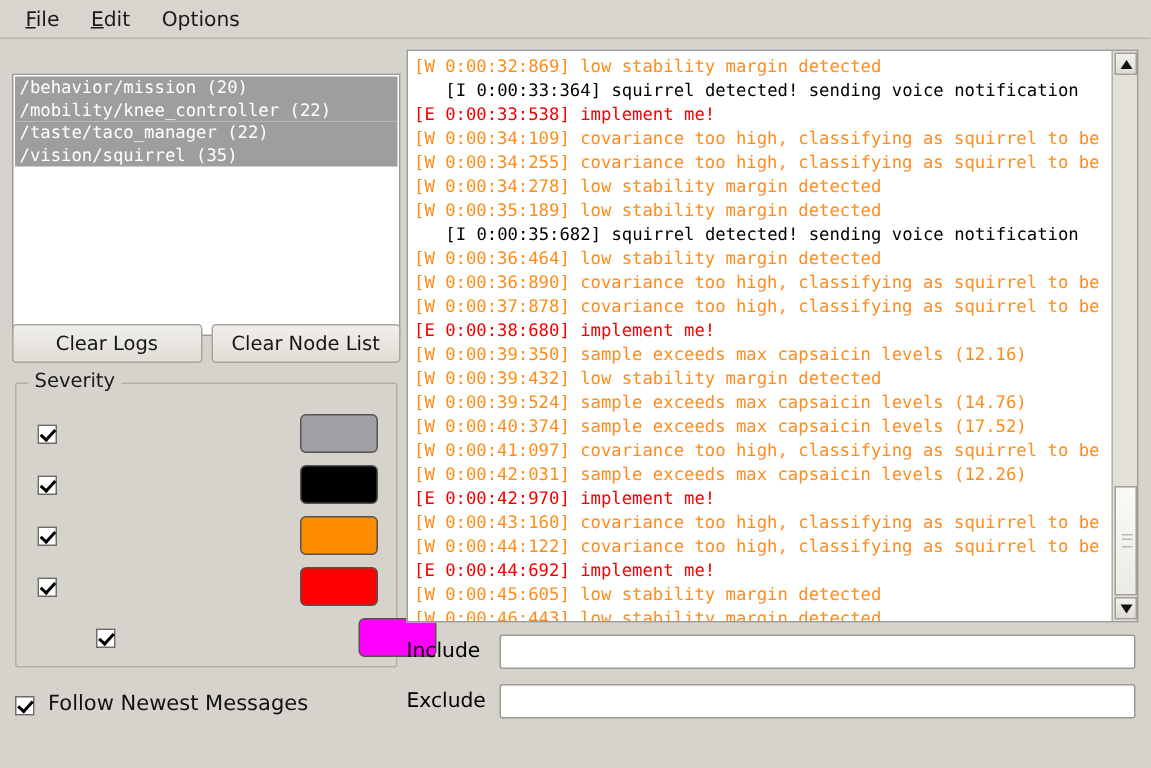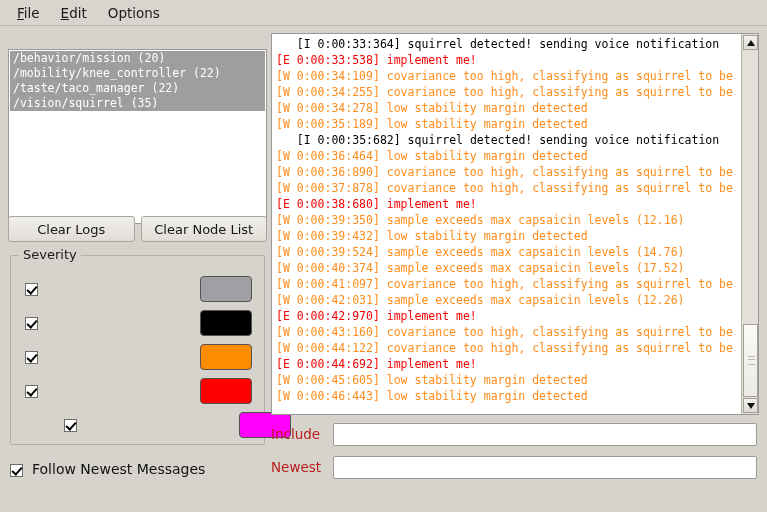--- a/index.html
+++ b/index.html
@@ -243,21 +243,21 @@
   
   .filter-row {
     position: absolute;
     height: 24px;
     display: flex;
     align-items: center;
   }
   .filter-label {
     width: 62px;
     font-size: 13.5px;
-    color: #b91c1c;
+    color: #000000;
     white-space: nowrap;
   }
   .filter-input {
     width: 424px;
     height: 23px;
     background: #ffffff;
     border: 1px solid #9c9a94;
     border-radius: 2px;
     box-sizing: border-box;
     font-family: "DejaVu Sans", sans-serif;
@@ -323,20 +323,21 @@
       </div>
   </div>
 
   <div class="follow-row">
     <div class="cbox checked"></div>
     <div class="follow-label">Follow Newest Messages</div>
   </div>
 
   <div class="log-pane">
     <div class="log-lines" id="log-lines">
+        <div class="log-line sev-W">[W 0:00:32:869] low stability margin detected</div>
         <div class="log-line sev-I">[I 0:00:33:364] squirrel detected! sending voice notification</div>
         <div class="log-line sev-E">[E 0:00:33:538] implement me!</div>
         <div class="log-line sev-W">[W 0:00:34:109] covariance too high, classifying as squirrel to be on sa…</div>
         <div class="log-line sev-W">[W 0:00:34:255] covariance too high, classifying as squirrel to be on sa…</div>
         <div class="log-line sev-W">[W 0:00:34:278] low stability margin detected</div>
         <div class="log-line sev-W">[W 0:00:35:189] low stability margin detected</div>
         <div class="log-line sev-I">[I 0:00:35:682] squirrel detected! sending voice notification</div>
         <div class="log-line sev-W">[W 0:00:36:464] low stability margin detected</div>
         <div class="log-line sev-W">[W 0:00:36:890] covariance too high, classifying as squirrel to be on sa…</div>
         <div class="log-line sev-W">[W 0:00:37:878] covariance too high, classifying as squirrel to be on sa…</div>
@@ -365,17 +366,17 @@
         <div class="sb-arrow"></div>
       </div>
     </div>
   </div>
 
   <div class="filter-row" id="include-row">
     <div class="filter-label">Include</div>
     <input class="filter-input" type="text" id="include-input" placeholder="" style="">
   </div>
   <div class="filter-row" id="exclude-row">
-    <div class="filter-label">Newest</div>
+    <div class="filter-label">Exclude</div>
     <input class="filter-input" type="text" id="exclude-input" placeholder="" style="">
   </div>
 
 </div>
 
 </body></html>

